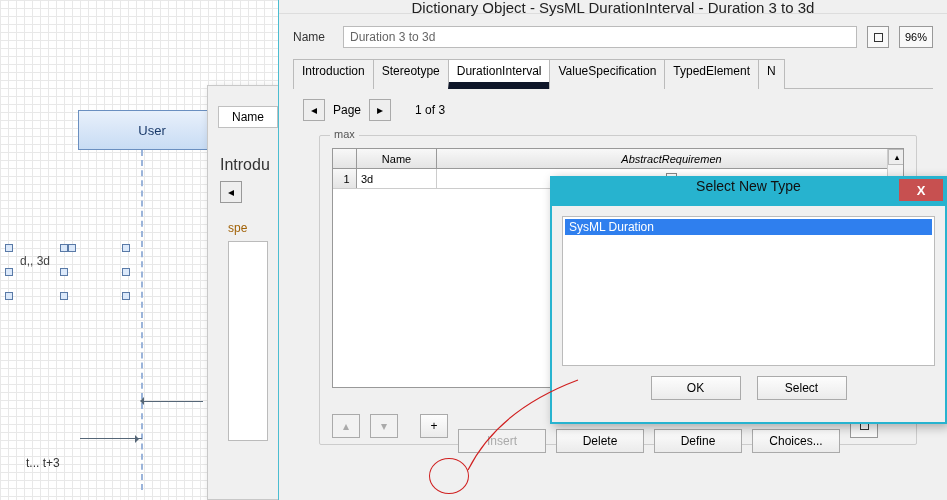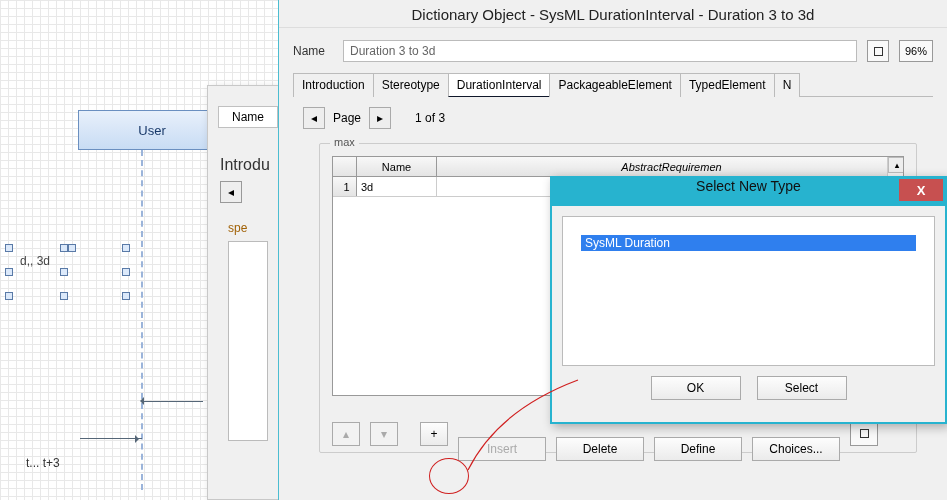--- a/index.html
+++ b/index.html
@@ -99,21 +99,21 @@
   
   .main {
     position: absolute;
     left: 278px; top: 0;
     width: 669px; height: 500px;
     background: #f0f0f0;
     border-left: 1px solid #4bbdd1;
     z-index: 2;
   }
   .titlebar {
-    height: 28px;
+    height: 14px;
     background: linear-gradient(#3bb3ca,#3bb3ca);
     background: #fff;
     border-bottom: 1px solid #ddd;
     display:flex; align-items:center; justify-content:center;
     font-size: 15px; color: #222;
     padding-top:2px;
   }
   .main .titlebar { background: #f0f0f0; }
   .namerow {
     display:flex; align-items:center; gap:10px;
@@ -137,21 +137,21 @@
   
   .tabs {
     display:flex; border-bottom:1px solid #bbb; margin: 0 14px;
   }
   .tab {
     border:1px solid #bbb; border-bottom:none;
     background:#f0f0f0; padding:4px 8px; font-size:12px;
     margin-right:-1px; position:relative; top:1px;
     cursor:pointer;
   }
-  .tab.active { background:#fff; border-bottom:1px solid #0f172a; }
+  .tab.active { background:#fff; border-bottom:7px solid #0f172a; }
   
   .pagectl {
     display:flex; align-items:center; gap:8px;
     padding: 10px 24px;
   }
   .pagectl .nav {
     width:22px; height:22px; border:1px solid #aaa; background:#eee;
     display:flex;align-items:center;justify-content:center;
   }
   
@@ -246,21 +246,21 @@
   }
   .typedlg .closebtn {
     position:absolute; right:2px; top:1px;
     width:44px; height:22px; background:#c75050;
     display:flex;align-items:center;justify-content:center;
     color:#fff; font-weight:bold; font-size:13px;
     cursor:pointer;
   }
   .typedlg .listwrap {
     margin:10px; border:1px solid #bbb; background:#fff;
-    height:150px; padding:18px;
+    height:150px; padding:2px;
   }
   .typedlg .listitem {
     background:#2f7fee; color:#fff; font-size:12px;
     padding:1px 4px;
   }
   .typedlg .dlgbtns {
     display:flex; gap:16px; justify-content:center; margin-top:4px;
   }
   .typedlg .dlgbtns .btn { width:90px; }
   
@@ -328,21 +328,21 @@
     </div>
     <div class="zoom">
       <span>96%</span>
     </div>
   </div>
 
   <div class="tabs">
     <div class="tab">Introduction</div>
     <div class="tab">Stereotype</div>
     <div class="tab active">DurationInterval</div>
-    <div class="tab">PackageableElement</div>
+    <div class="tab">ValueSpecification</div>
     <div class="tab">TypedElement</div>
     <div class="tab">N</div>
   </div>
 
   <div class="pagectl">
     <div class="nav">
       <span>◂</span>
     </div>
     <span>Page</span>
     <div class="nav">

